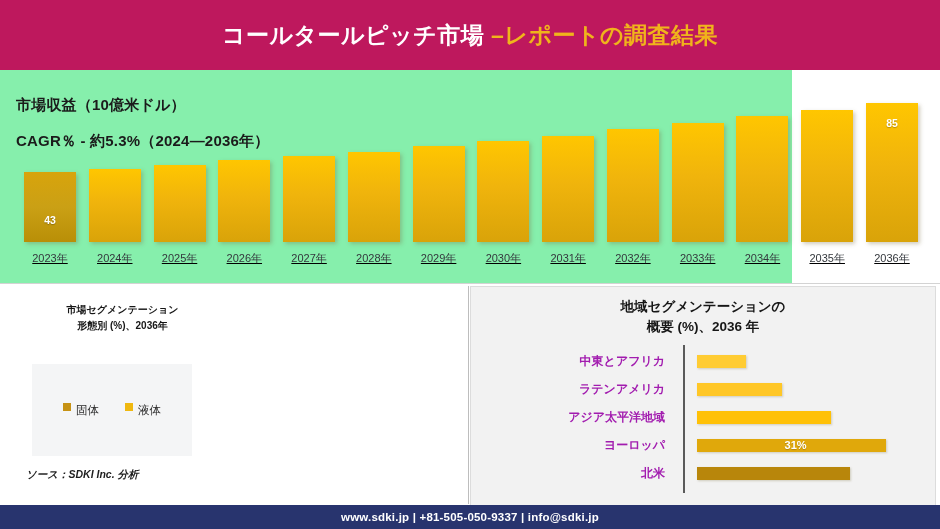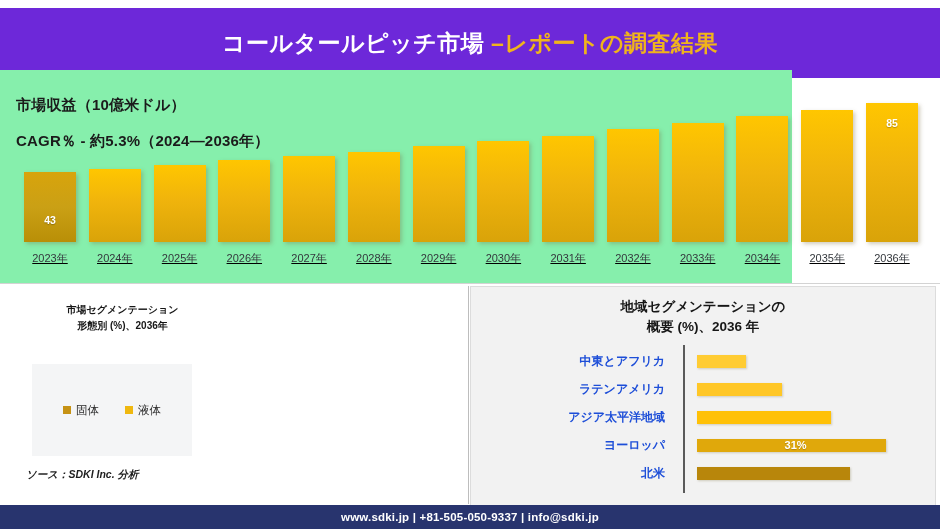--- a/index.html
+++ b/index.html
@@ -10,23 +10,23 @@
     overflow: hidden;
   }
   #page {
     position: relative;
     width: 940px; height: 529px;
     background: #ffffff;
   }
 
   
   #header {
-    position: absolute; left: 0; top: 8px;
+    position: absolute; left: 0; top: 0;
     width: 940px; height: 70px;
-    background: #6d28d9;
+    background: #be185d;
     display: flex; align-items: center; justify-content: center;
   }
   #header-title {
     font-size: 23px; font-weight: bold; letter-spacing: .5px;
     white-space: nowrap;
   }
   #header-title .t-white { color: #ffffff; }
   #header-title .t-gold  { color: #f0b41b; }
 
   
@@ -103,21 +103,21 @@
     font-size: 10px; font-weight: bold; color: #161616;
     line-height: 1.55;
   }
   #donut-legend-box {
     position: absolute; left: 32px; top: 80px;
     width: 160px; height: 92px;
     background: #f4f5f6;
     display: flex; align-items: center; justify-content: center;
     gap: 26px;
   }
-  .legend-item { display: flex; align-items: center; gap: 5px; }
+  .legend-item { display: flex; gap: 5px; }
   .legend-swatch { width: 8px; height: 8px; display: inline-block; }
   .legend-text { font-size: 11.5px; color: #2b2b2b; }
 
   #donut-wrap {
     position: absolute; left: 233px; top: 18px;
     width: 185px; height: 185px;
   }
   #donut-svg { display: block; filter: drop-shadow(1px 2px 3px rgba(140,130,80,.28)); }
   #donut-pct {
     position: absolute; left: 118px; top: 84px;
@@ -151,21 +151,21 @@
   #region-axis {
     position: absolute; left: 212px; top: 0;
     width: 2px; height: 148px; background: #5a5a5a;
   }
   .region-row {
     position: absolute; left: 0; width: 464px; height: 28px;
     display: flex; align-items: center;
   }
   .region-label {
     width: 204px; text-align: right; padding-right: 10px;
-    font-size: 12px; font-weight: bold; color: #1d4ed8; white-space: nowrap;
+    font-size: 12px; font-weight: bold; color: #a21caf; white-space: nowrap;
   }
   .region-bar-wrap { position: relative; height: 28px; flex: 1; display: flex; align-items: center; padding-left: 22px; }
   .region-bar {
     height: 13px;
     box-shadow: 1px 1px 2px rgba(130,120,70,.3);
     position: relative;
   }
   .region-value {
     position: absolute; right: 42%; top: 50%;
     transform: translateY(-50%);

